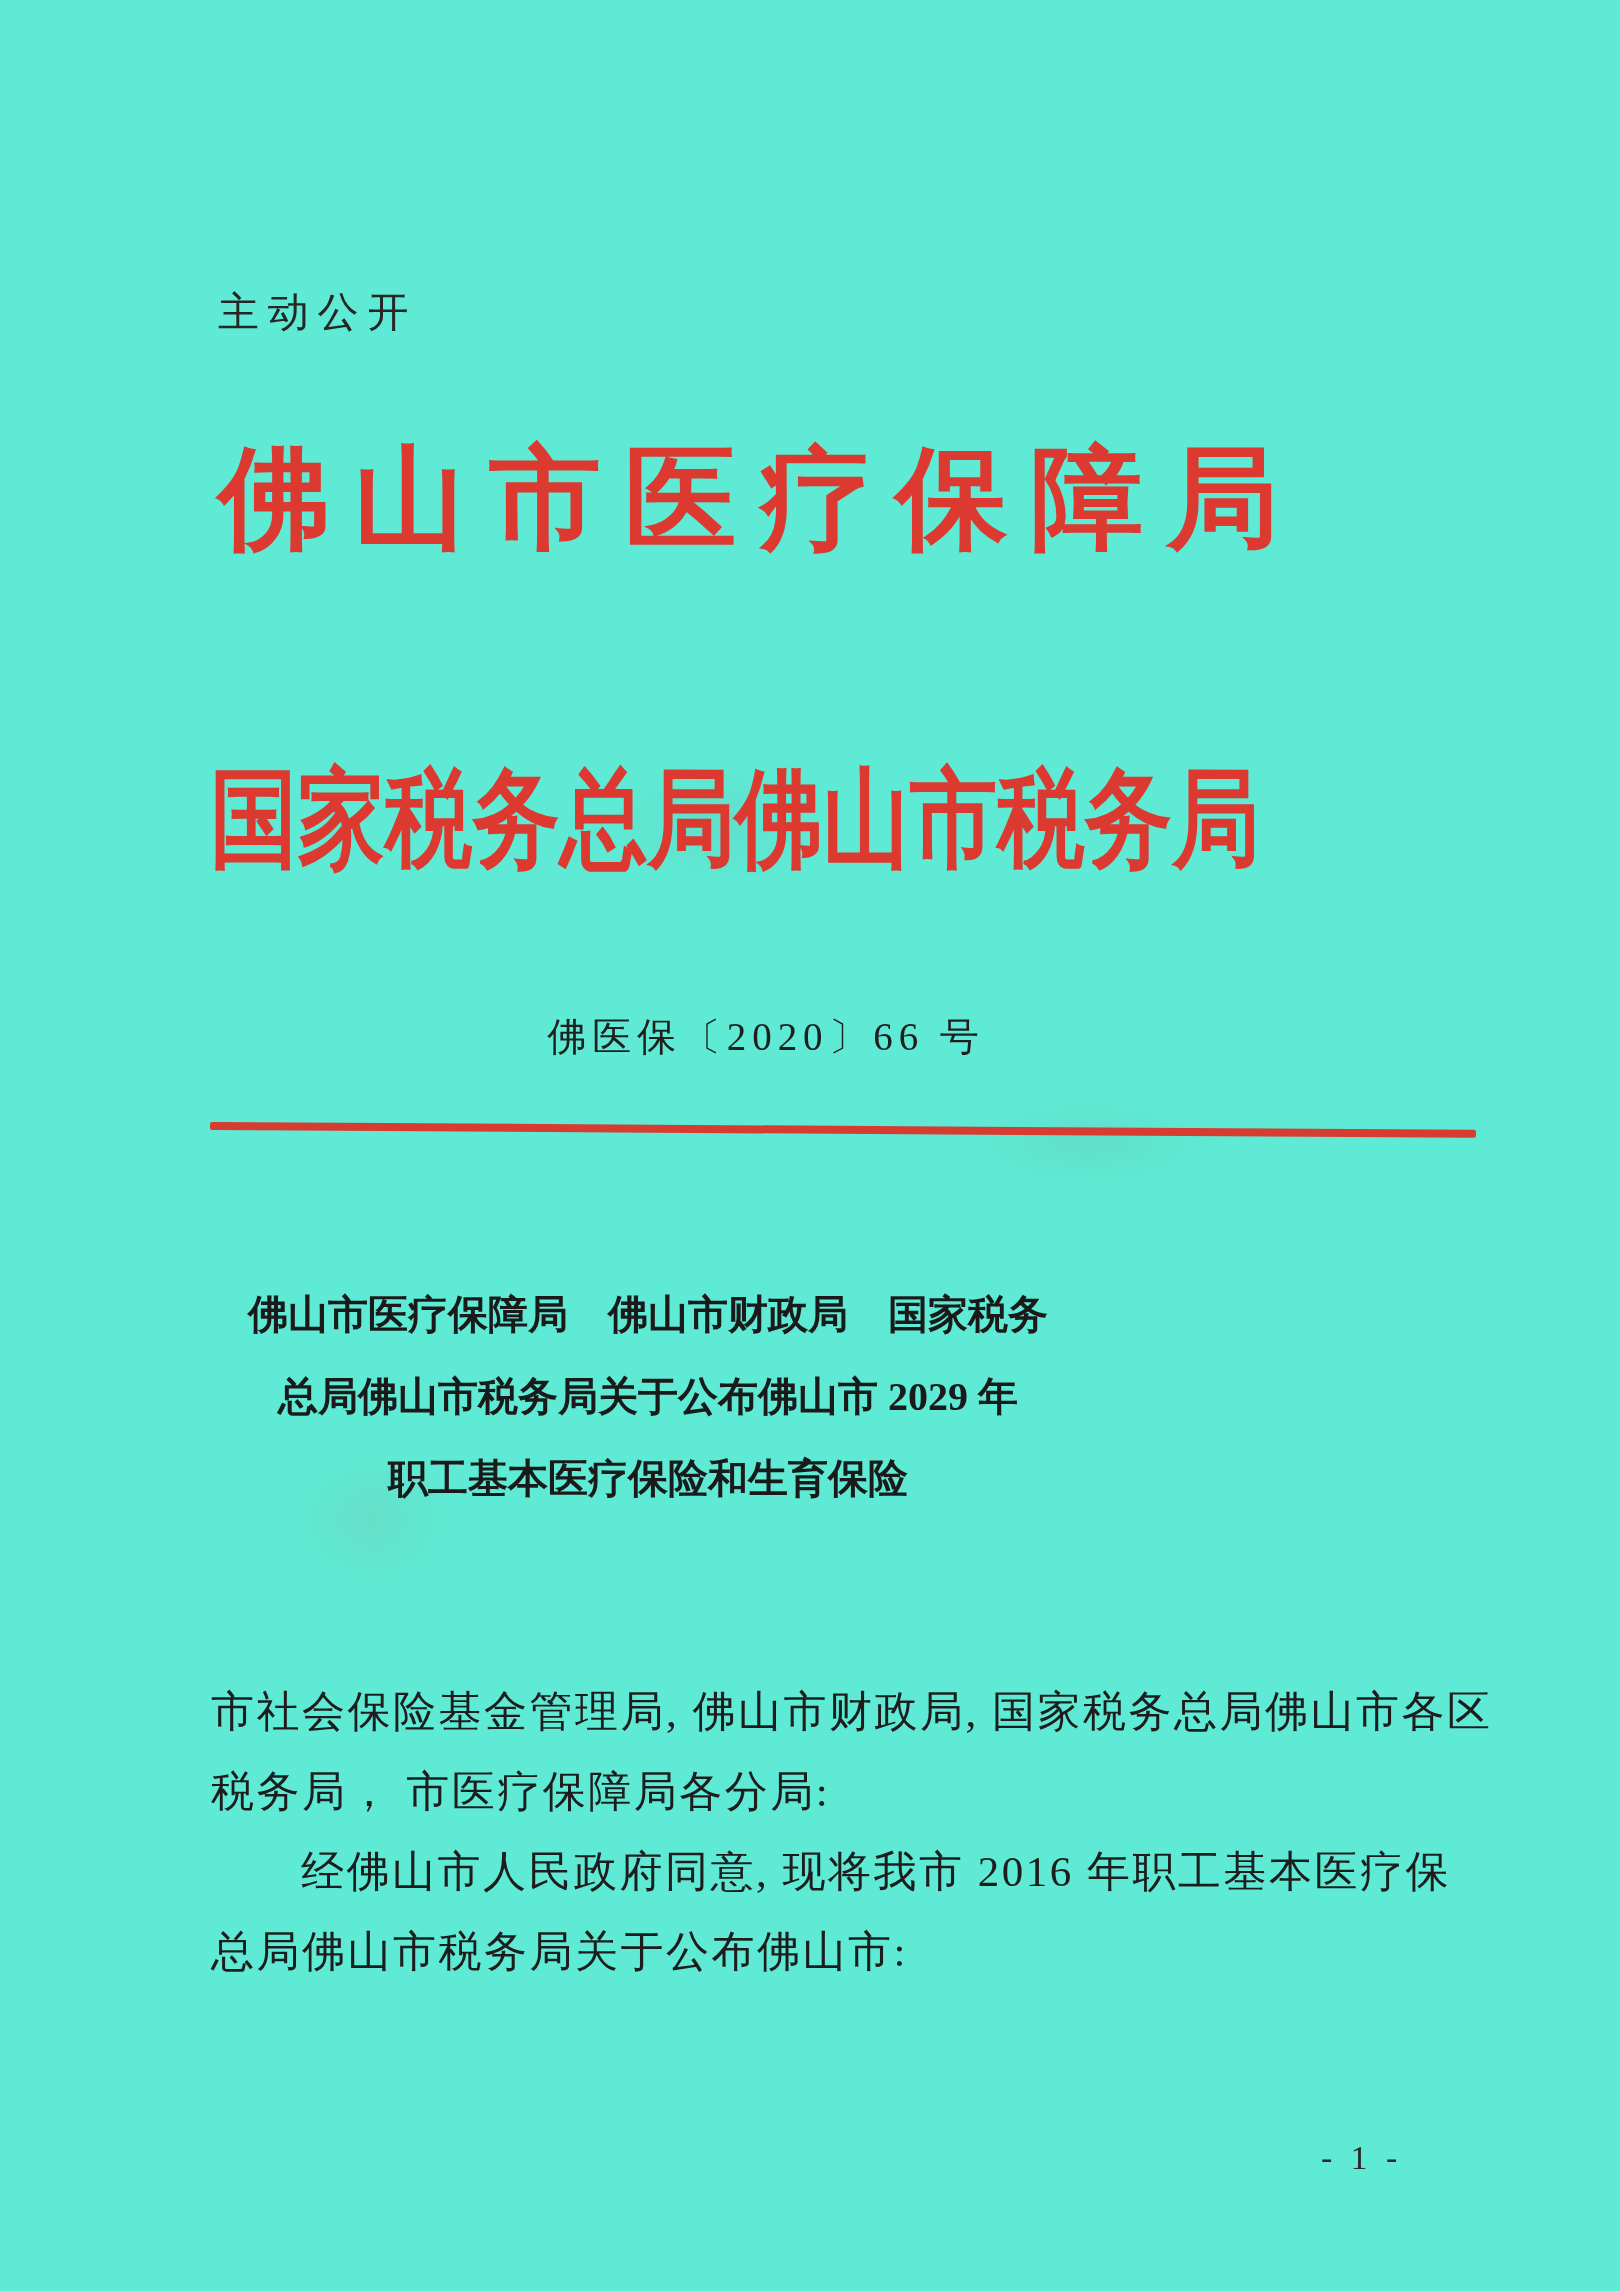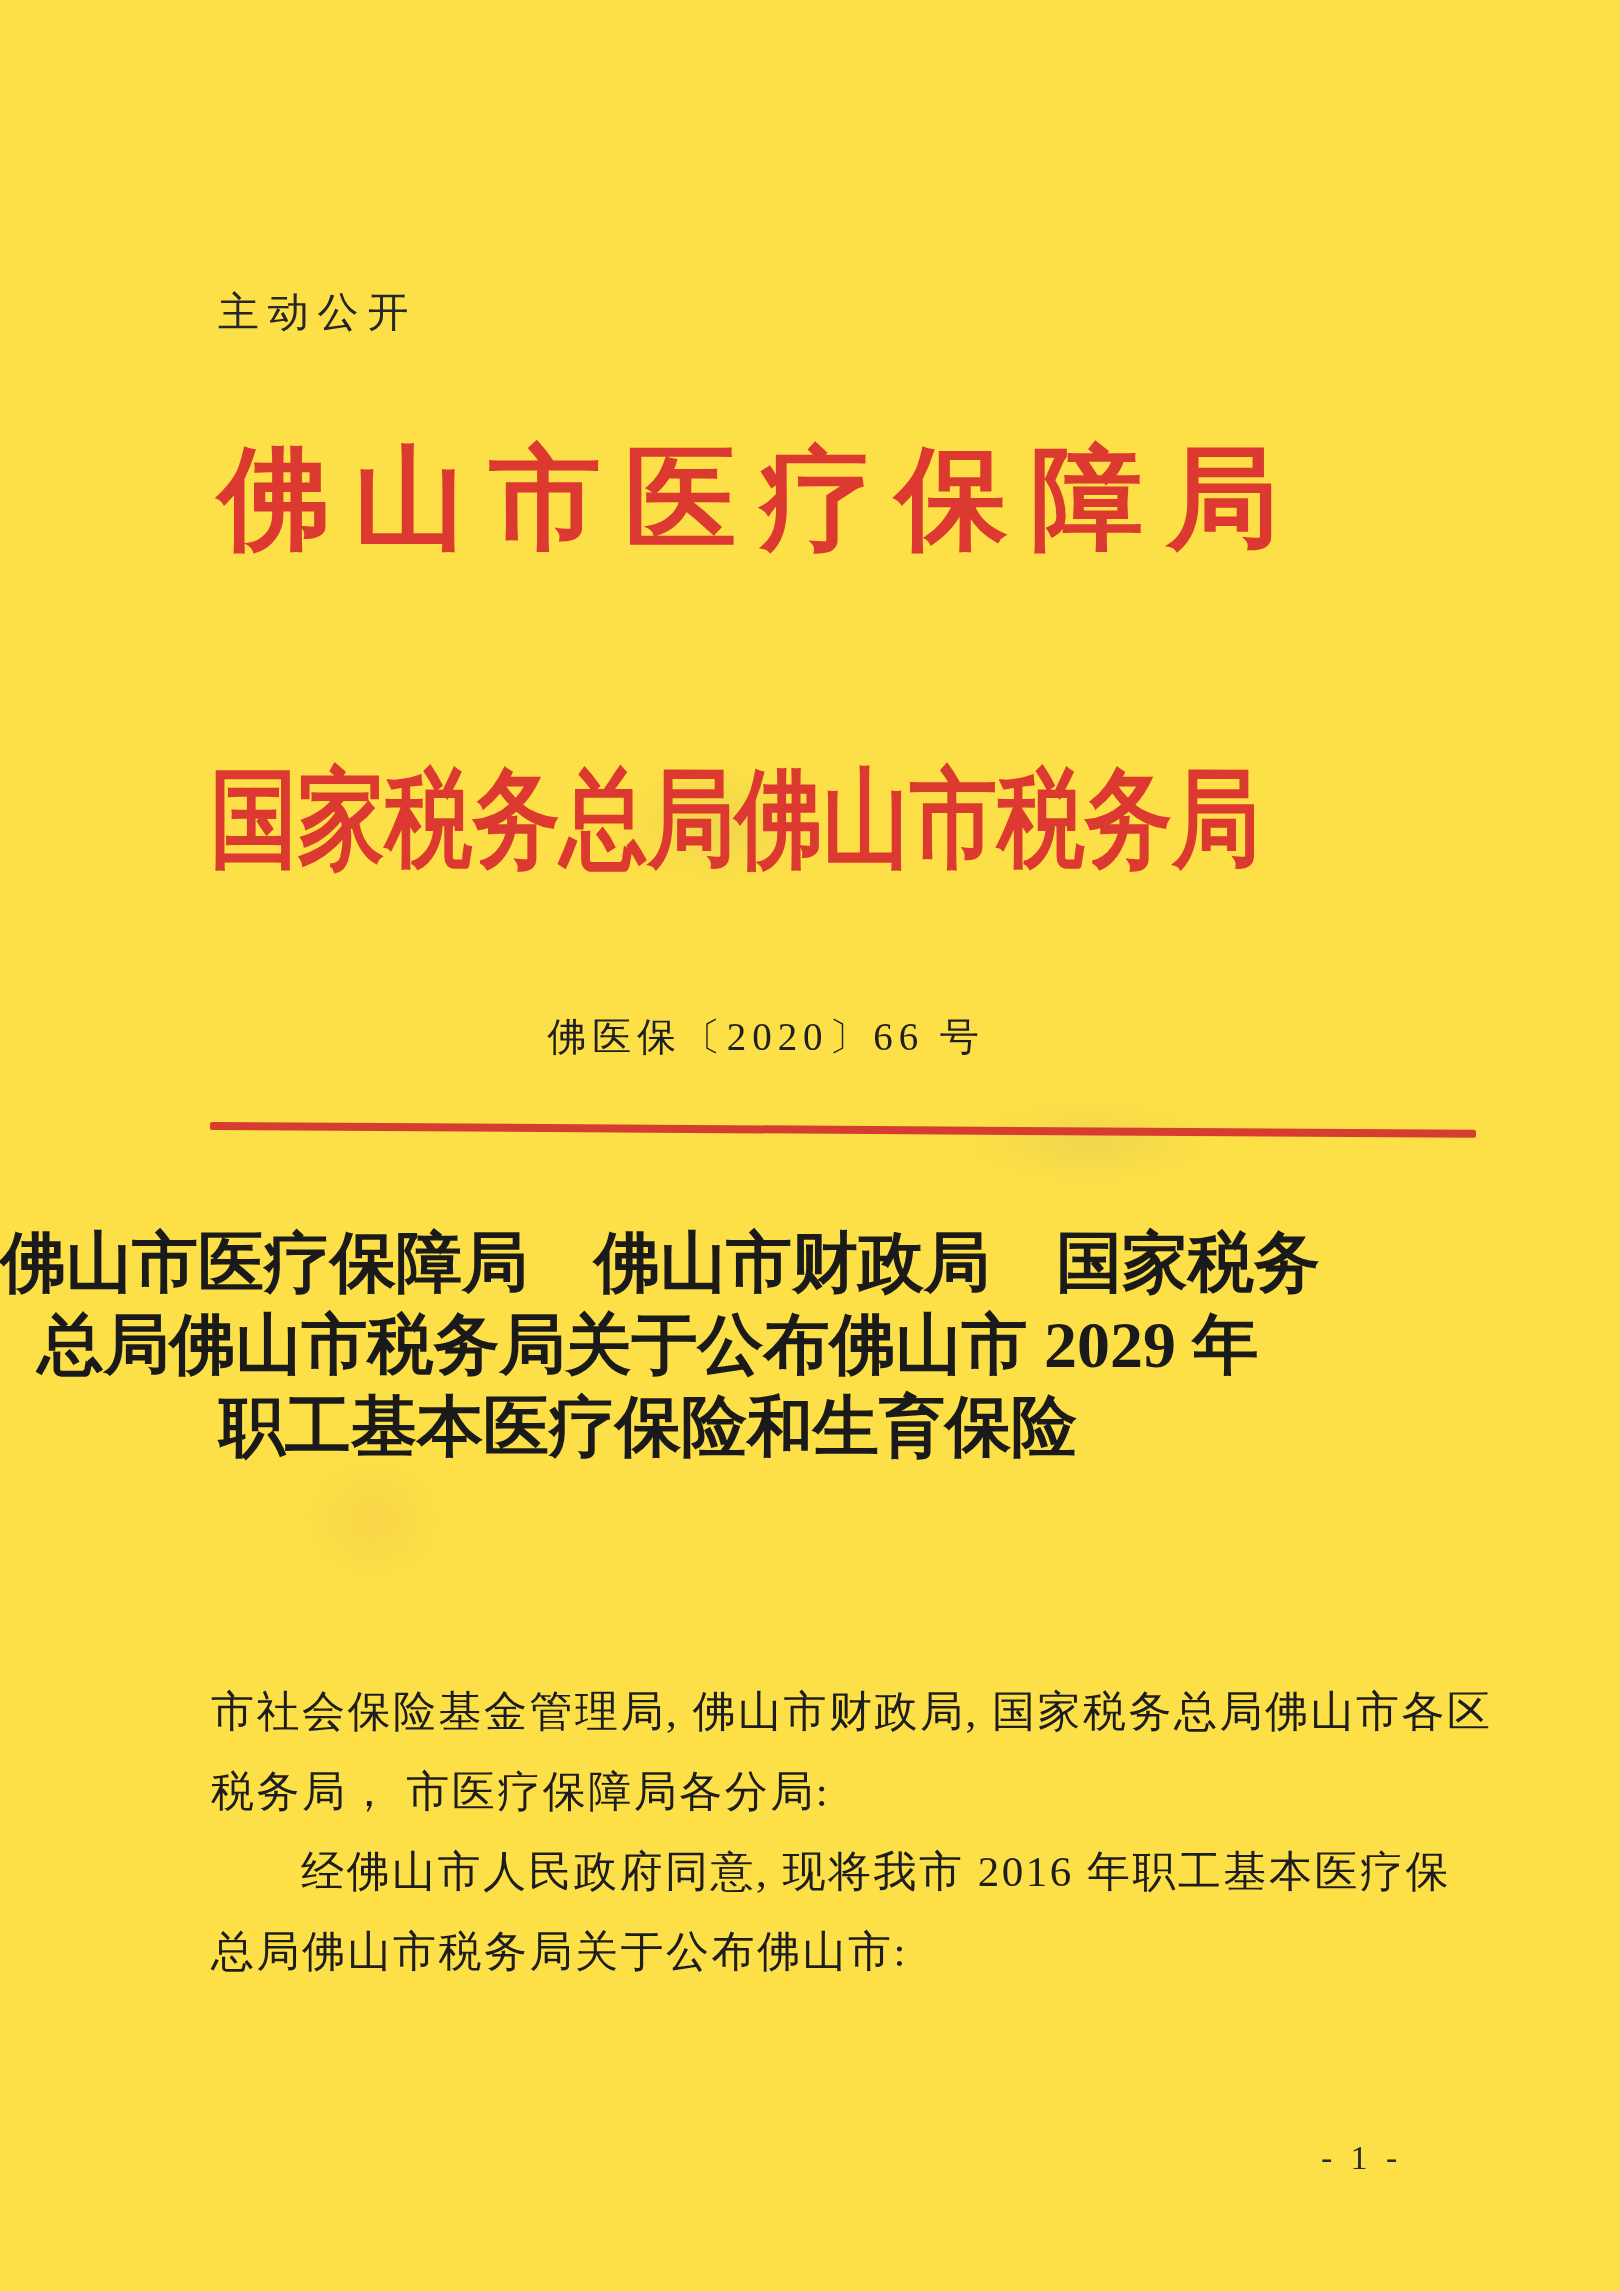--- a/index.html
+++ b/index.html
@@ -4,21 +4,21 @@
 <style>
   html, body {
     margin: 0;
     padding: 0;
     background: #ffffff;
   }
   .page {
     position: relative;
     width: 1620px;
     height: 2292px;
-    background: #fde047;
+    background: #5eead4;
     overflow: hidden;
     font-family: "Liberation Serif", "DejaVu Serif", serif;
     color: #1f1f1f;
   }
 
   
   .artifact {
     position: absolute;
     border-radius: 50%;
     background: radial-gradient(closest-side, rgba(120,120,120,0.10), rgba(120,120,120,0));
@@ -79,25 +79,25 @@
     background: #d63c30;
     border-radius: 2px;
     transform: rotate(0.35deg);
     transform-origin: left center;
   }
 
   
   .title {
     position: absolute;
     left: 0;
-    top: 1222px;
+    top: 1274px;
     width: 1296px;
     text-align: center;
     font-weight: 700;
-    font-size: 66px;
+    font-size: 40px;
     line-height: 82px;
     color: #1a1a1a;
   }
   .title .tline { white-space: nowrap; }
 
   
   .doc-body {
     position: absolute;
     left: 211px;
     top: 1672px;

